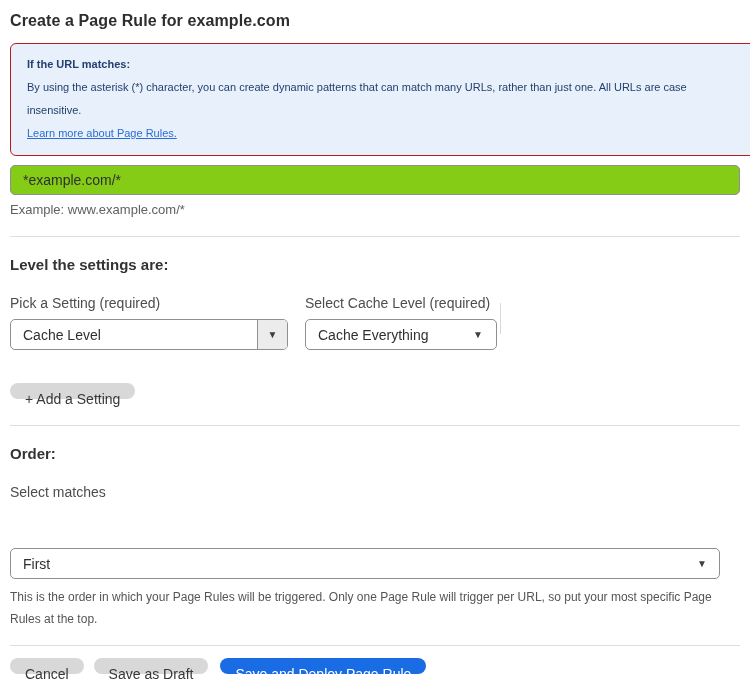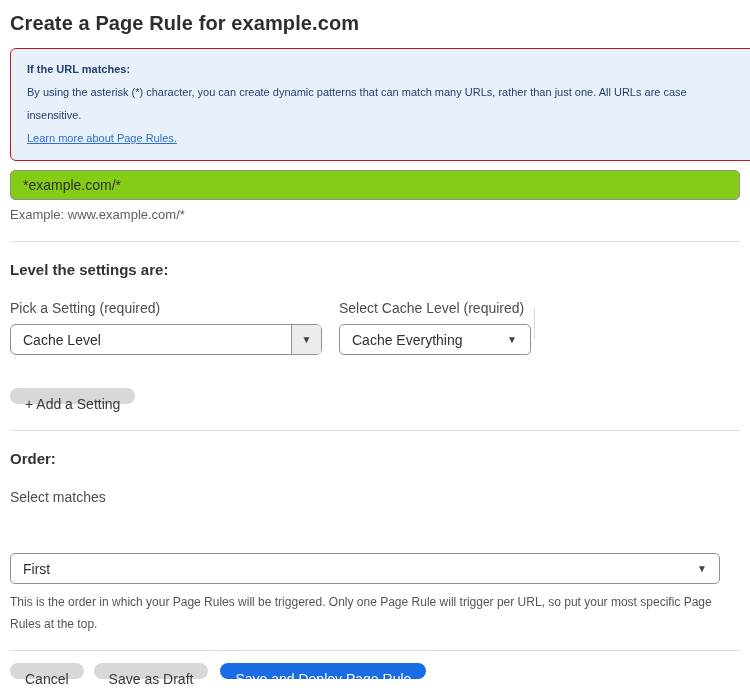--- a/index.html
+++ b/index.html
@@ -6,21 +6,21 @@
   html, body {
     width: 750px; height: 691px;
     background: #ffffff;
     font-family: "Liberation Sans", sans-serif;
     color: #333;
     overflow: hidden;
   }
   .page { padding: 12px 10px 0 10px; width: 750px; }
 
   .page-title {
-    font-size: 20px;
+    font-size: 16px;
     font-weight: bold;
     color: #2e2e2e;
     letter-spacing: 0.1px;
   }
 
   .info-box {
     margin-top: 13px;
     background: #e8f1fb;
     border: 1px solid #b91c1c;
     border-radius: 6px;
@@ -94,21 +94,21 @@
     border-radius: 5px;
     background: #fff;
     display: flex;
     align-items: center;
     font-size: 14px;
     color: #303030;
     cursor: pointer;
     position: relative;
   }
   .dropdown .dd-value { padding-left: 12px; flex: 1; }
-  .dd-setting { width: 312px; border-radius: 6px; }
+  .dd-setting { width: 278px; }
   .dd-setting .dd-arrow-box {
     width: 30px; height: 29px;
     border-left: 1px solid #8f8f8f;
     background: #ececec;
     border-radius: 0 4px 4px 0;
     display: flex; align-items: center; justify-content: center;
   }
   .dd-cache { width: 192px; }
   .dd-cache .dd-arrow-plain { padding-right: 13px; }
   .dd-order { width: 710px; margin-top: 48px; }

